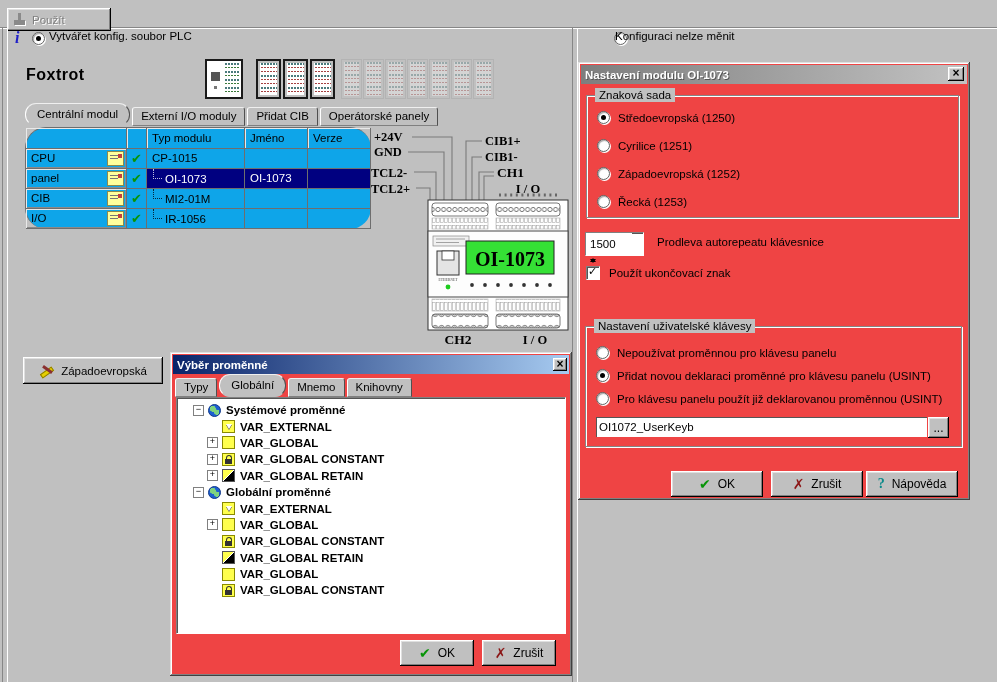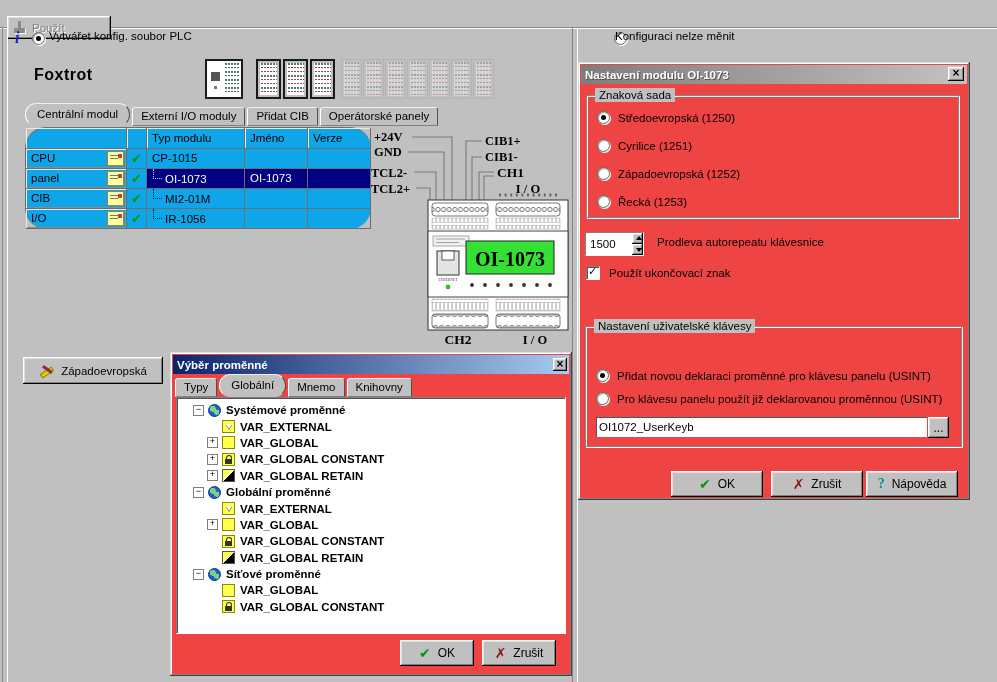--- a/index.html
+++ b/index.html
@@ -12,42 +12,42 @@
     box-shadow:inset -1px -1px 0 #000,inset 1px 1px 0 #fff,inset -2px -2px 0 #808080,inset 2px 2px 0 #dfdfdf;}
   .dlg{background:#ef4444;
     box-shadow:inset -1px -1px 0 #404040,inset 1px 1px 0 #dfdfdf,inset -2px -2px 0 #808080,inset 2px 2px 0 #fff;}
   .sunken{background:#fff;border:1px solid #808080;border-right-color:#fff;border-bottom-color:#fff;
     box-shadow:inset 1px 1px 0 #555;}
   .groupbox{border:1px solid #868686;box-shadow:1px 1px 0 #fff,inset 1px 1px 0 #fff;}
   .grouplabel{position:absolute;top:-8px;left:8px;background:#c0c0c0;padding:0 4px;line-height:14px;}
 
   
   .toolbar{left:0;top:0;width:997px;height:27px;background:#c0c0c0;border-bottom:1px solid #868686;box-shadow:0 1px 0 #fff;}
-  .applybtn{left:7px;top:16px;width:92px;height:23px;display:flex;align-items:center;gap:6px;padding:0 6px;cursor:default;}
+  .applybtn{left:7px;top:8px;width:92px;height:23px;display:flex;align-items:center;gap:6px;padding:0 6px;cursor:default;}
   .applybtn .lbl{color:#808080;text-shadow:1px 1px 0 #fff;}
   .stamp{width:13px;height:13px;position:relative;}
   .stamp::before{content:"";position:absolute;left:5px;top:0;width:3px;height:7px;background:#8a8a8a;}
   .stamp::after{content:"";position:absolute;left:1px;top:7px;width:11px;height:5px;background:#8a8a8a;box-shadow:1px 1px 0 #fff;}
 
   
   .ledge{left:2px;top:28px;width:4px;height:654px;border-left:1px solid #868686;border-right:1px solid #fff;}
   .vdivider{left:572px;top:28px;width:4px;height:654px;border-left:1px solid #868686;border-right:1px solid #fff;}
 
   .infoicon{left:15px;top:29px;width:12px;height:16px;color:#2020c8;font:italic bold 16px "Liberation Serif","DejaVu Serif",serif;}
   .infoicon::before{content:"i";}
 
   
   .radio{display:inline-block;width:11px;height:11px;border-radius:50%;background:#fff;border:1px solid #636363;
     box-shadow:inset 1px 1px 1px rgba(0,0,0,.35),1px 1px 0 #fff;position:relative;vertical-align:middle;}
   .radio.checked::after{content:"";position:absolute;left:3px;top:3px;width:5px;height:5px;border-radius:50%;background:#000;}
   .cbx{display:inline-block;width:12px;height:12px;background:#fff;border:1px solid #808080;border-right-color:#fff;border-bottom-color:#fff;
     box-shadow:inset 1px 1px 0 #555;position:relative;vertical-align:middle;}
   .cbx.checked::after{content:"✓";position:absolute;left:1px;top:-2px;font-weight:bold;font-size:11px;}
 
-  .brand{left:34px;top:66px;font-size:16px;font-weight:bold;letter-spacing:.5px;}
+  .brand{left:26px;top:66px;font-size:16px;font-weight:bold;letter-spacing:.5px;}
 
   
   .icostrip{left:205px;top:59px;height:42px;display:flex;align-items:flex-start;}
   .mod{height:40px;background:#fff;border:2px solid #1a1a1a;box-sizing:border-box;}
   .pstripe{background-color:#fff;background-image:
     repeating-linear-gradient(90deg,#fff 0 1px,rgba(255,255,255,0) 1px 3px),
     repeating-linear-gradient(180deg,#4a7a7c 0 2px,#fff 2px 4px,#a54040 4px 5.5px,#fff 5.5px 8px,#a54040 8px 9.5px,#fff 9.5px 12px);
     background-origin:content-box;background-clip:content-box;padding:2px;}
   .cpuicon{width:38px;position:relative;}
   .cpuicon::before{content:"";position:absolute;left:4px;top:11px;width:9px;height:9px;background:#555;box-shadow:0 11px 0 -3px #777,11px 11px 0 -3px #b33;}
@@ -116,21 +116,21 @@
   .ticon.retain{background:linear-gradient(135deg,#ffff4d 46%,#fff 46%,#fff 54%,#000 54%);border:1px solid #555;}
   .tlabel{font-weight:bold;font-size:11.5px;}
 
   .dlgbtn{display:flex;align-items:center;justify-content:center;gap:7px;cursor:default;font-size:12px;}
   .icok::before{content:"✔";color:#089408;font-weight:bold;font-size:14px;}
   .iccancel::before{content:"✗";color:#8b1515;font-weight:bold;font-size:14px;}
   .ichelp::before{content:"?";color:#0a8a8a;font-weight:bold;font-size:14px;font-family:"Liberation Serif",serif;}
 
   
   .optrow{position:absolute;display:flex;align-items:center;gap:8px;white-space:nowrap;}
-  .spinner{position:absolute;display:flex;}
+  .spinner{position:absolute;display:flex;flex-direction:column;}
   .spinval{width:40px;height:20px;line-height:20px;padding-left:4px;font-size:11.5px;border:none;outline:none;
     font-family:inherit;background:#fff;}
   .spinbtns{width:15px;height:22px;display:flex;flex-direction:column;}
   .spb{flex:1;position:relative;}
   .spb.up::before{content:"";position:absolute;left:4px;top:3px;border:3px solid rgba(0,0,0,0);border-bottom:4px solid #000;border-top:none;}
   .spb.dn::before{content:"";position:absolute;left:4px;top:4px;border:3px solid rgba(0,0,0,0);border-top:4px solid #000;border-bottom:none;}
   .txtinput{position:absolute;height:18px;border:none;outline:none;background:#fff;font-family:inherit;font-size:11.5px;padding:1px 3px;}
 
   svg text{font-family:"Liberation Serif","DejaVu Serif",serif;font-weight:bold;}
 </style>
@@ -359,25 +359,20 @@
       <div class="trow lvl1">
           <span class="exp none"></span>
           <span class="ticon lock"></span>
           <span class="tlabel">VAR_GLOBAL CONSTANT</span>
         </div>
       <div class="trow lvl1">
           <span class="exp none"></span>
           <span class="ticon retain"></span>
           <span class="tlabel">VAR_GLOBAL RETAIN</span>
         </div>
-      <div class="trow lvl0">
-          <span class="exp minus"></span>
-          <span class="ticon globe"></span>
-          <span class="tlabel">Síťové proměnné</span>
-        </div>
       <div class="trow lvl1">
           <span class="exp none"></span>
           <span class="ticon glob"></span>
           <span class="tlabel">VAR_GLOBAL</span>
         </div>
       <div class="trow lvl1">
           <span class="exp none"></span>
           <span class="ticon lock"></span>
           <span class="tlabel">VAR_GLOBAL CONSTANT</span>
         </div>
@@ -429,20 +424,24 @@
     <span class="abs" style="left:79px;top:174px;">Prodleva autorepeatu klávesnice</span>
 
     <div class="optrow" style="left:8px;top:204px;gap:9px;">
       <span class="cbx checked"></span>
       <span>Použít ukončovací znak</span>
     </div>
 
     <div class="abs groupbox" style="left:7px;top:264px;width:375px;height:119px;">
       <span class="grouplabel">Nastavení uživatelské klávesy</span>
     </div>
+    <div class="optrow" style="left:18px;top:284px;">
+      <span class="radio"></span>
+      <span>Nepoužívat proměnnou pro klávesu panelu</span>
+    </div>
     <div class="optrow" style="left:18px;top:307px;">
       <span class="radio checked"></span>
       <span>Přidat novou deklaraci proměnné pro klávesu panelu (USINT)</span>
     </div>
     <div class="optrow" style="left:18px;top:330px;align-items:center;">
       <span class="radio"></span>
       <span>Pro klávesu panelu použít již deklarovanou proměnnou (USINT)</span>
     </div>
     <input class="txtinput sunken" style="left: 18px; top: 355px; width: 325px;" value="OI1072_UserKeyb">
     <div class="abs dlgbtn b3" style="left:350px;top:355px;width:21px;height:21px;">

